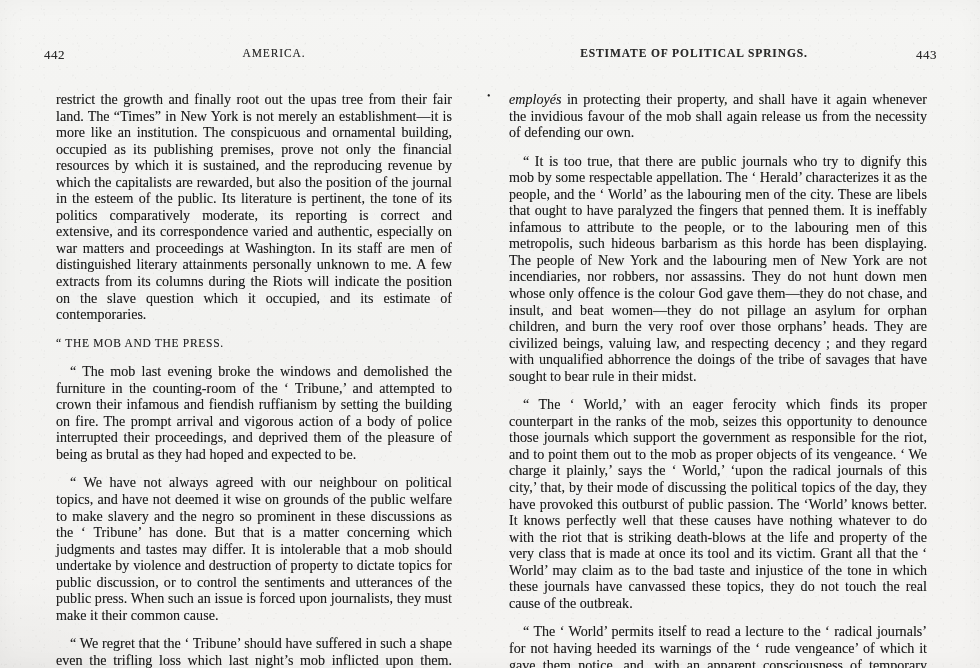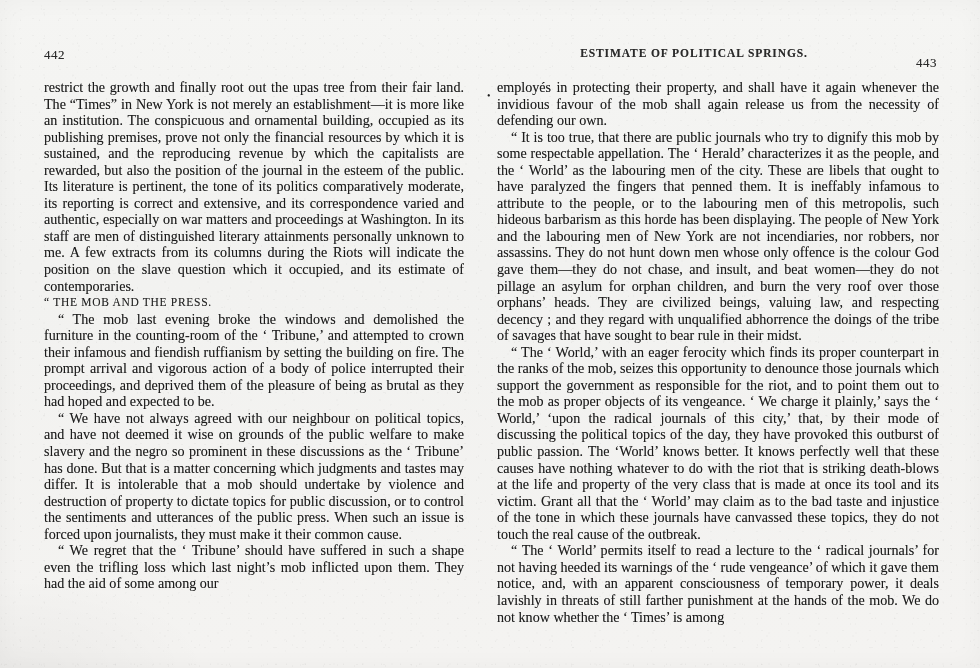--- a/index.html
+++ b/index.html
@@ -52,21 +52,21 @@
   .head-left  { left: 44px;  width: 420px; }
   .head-right { left: 497px; width: 440px; }
 
   .folio {
     font-variant: normal;
     letter-spacing: 0.5px;
     font-size: 13px;
     color: #2a2a2a;
   }
   .head-left .folio  { float: left; }
-  .head-right .folio { float: right; margin-top: 8px; }
+  .head-right .folio { float: right; }
   .head-left .rh {
     display: block;
     text-align: center;
     padding-left: 40px;
   }
   .head-right .rh {
     display: block;
     text-align: center;
     padding-right: 46px;
     font-weight: bold;
@@ -79,36 +79,36 @@
     font-size: 14.1px;
     line-height: 16.55px;
     text-align: justify;
     text-justify: inter-word;
     color: #1c1c1c;
   }
   .col-left  { left: 44px;  width: 420px; }
   .col-right { left: 497px; width: 442px; }
 
   .col p {
-    margin: 0;
+    margin: 12px;
     text-indent: 0;
   }
   .col p.ind { text-indent: 14px; }
 
   .subhead {
     margin: 12px 0 4px 0;
     text-align: left;
     font-variant: small-caps;
     letter-spacing: 0.7px;
     font-size: 11.5px;
     text-indent: 0;
     color: #262626;
   }
 
-  .it { }
+  .it { font-style: italic; }
 
   
   .margin-mark {
     position: absolute;
     left: 487px;
     top: 94px;
     width: 4px;
     height: 4px;
     color: #1b1b1b;
     font-size: 10px;
@@ -133,20 +133,21 @@
     box-shadow: inset 0 0 26px rgba(0,0,0,0.035);
   }
 </style>
 </head>
 <body>
 
 <div id="page">
 
   <div class="head-row head-left">
     <span class="folio">442</span>
+    <span class="rh">AMERICA.</span>
   </div>
 
   <div class="col col-left">
     <p>restrict the growth and finally root out the upas tree from their fair land. The “Times” in New York is not merely an establishment—it is more like an institution. The conspicuous and ornamental building, occupied as its publishing premises, prove not only the financial resources by which it is sustained, and the reproducing revenue by which the capitalists are rewarded, but also the position of the journal in the esteem of the public. Its literature is pertinent, the tone of its politics comparatively moderate, its reporting is correct and extensive, and its correspondence varied and authentic, especially on war matters and proceedings at Washington. In its staff are men of distinguished literary attainments personally unknown to me. A few extracts from its columns during the Riots will indicate the position on the slave question which it occupied, and its estimate of contemporaries.</p>
     <p class="subhead">“ THE MOB AND THE PRESS.</p>
     <p class="ind">“ The mob last evening broke the windows and demolished the furniture in the counting-room of the ‘ Tribune,’ and attempted to crown their infamous and fiendish ruffianism by setting the building on fire. The prompt arrival and vigorous action of a body of police interrupted their proceedings, and deprived them of the pleasure of being as brutal as they had hoped and expected to be.</p>
     <p class="ind">“ We have not always agreed with our neighbour on political topics, and have not deemed it wise on grounds of the public welfare to make slavery and the negro so prominent in these discussions as the ‘ Tribune’ has done. But that is a matter concerning which judgments and tastes may differ. It is intolerable that a mob should undertake by violence and destruction of property to dictate topics for public discussion, or to control the sentiments and utterances of the public press. When such an issue is forced upon journalists, they must make it their common cause.</p>
     <p class="ind">“ We regret that the ‘ Tribune’ should have suffered in such a shape even the trifling loss which last night’s mob inflicted upon them. They had the aid of some among our</p>
   </div>
 

